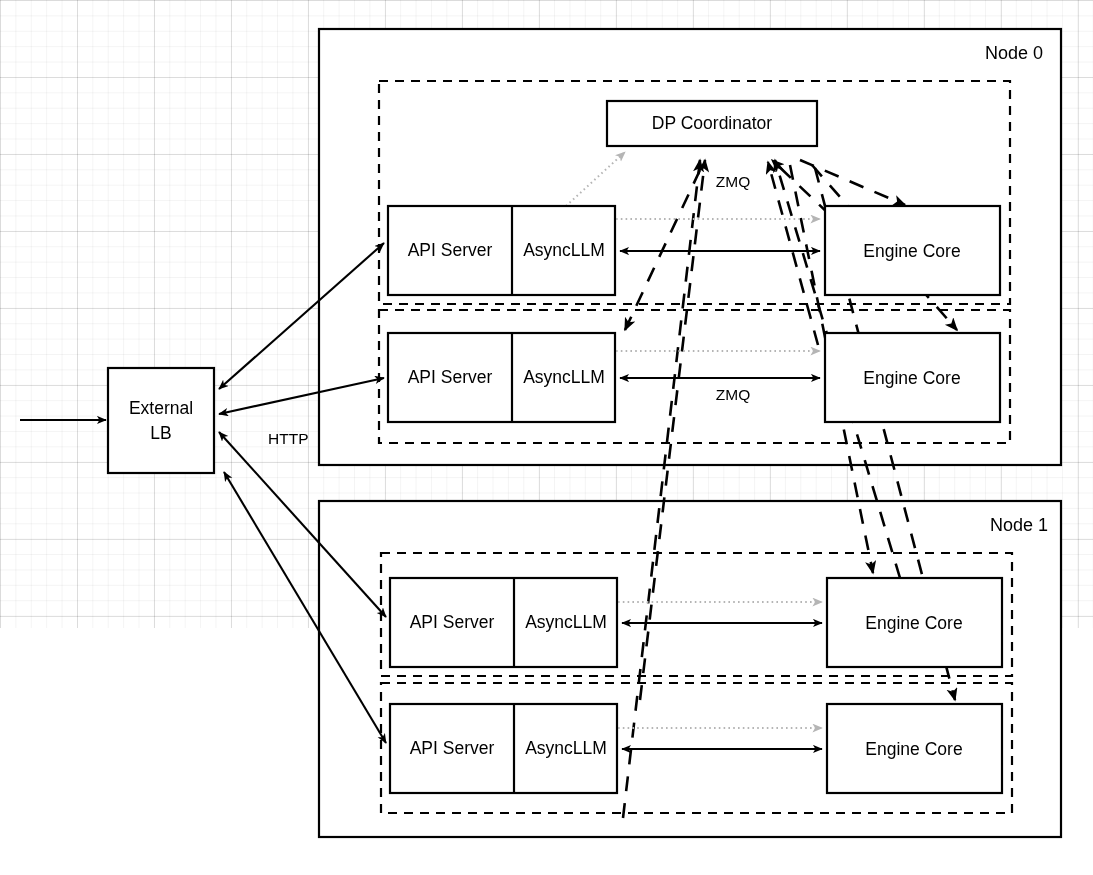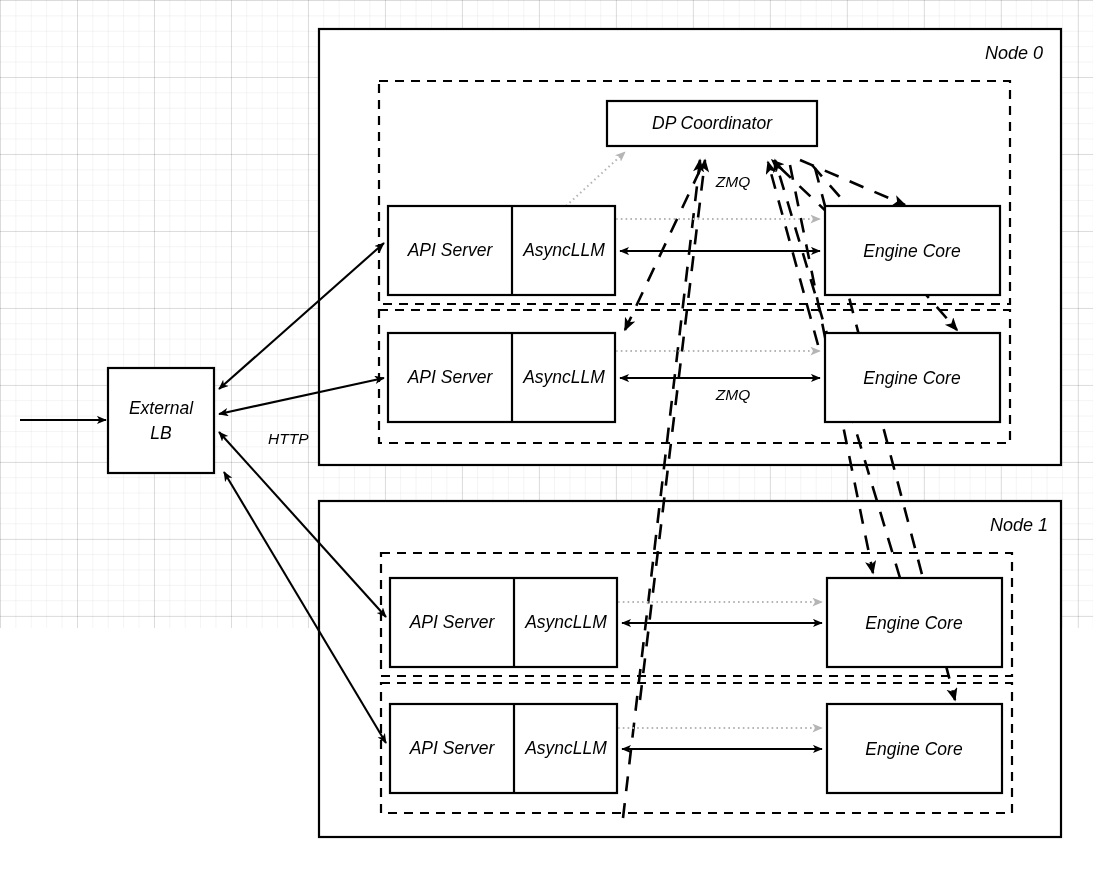--- a/index.html
+++ b/index.html
@@ -23,21 +23,20 @@
       linear-gradient(to right, rgba(0,0,0,0.045) 1px, transparent 1px),
       linear-gradient(to bottom, rgba(0,0,0,0.045) 1px, transparent 1px),
       linear-gradient(to right, rgba(0,0,0,0.10) 1px, transparent 1px),
       linear-gradient(to bottom, rgba(0,0,0,0.10) 1px, transparent 1px);
     background-size:
       15.4px 15.4px,
       15.4px 15.4px,
       77px 77px,
       77px 77px;
     background-position: 0 0, 0 0, 0 0, 0 0;
-    font-style: italic;
   }
   svg#diagram-svg {
     position: absolute;
     left: 0;
     top: 0;
     width: 1093px;
     height: 875px;
     display: block;
   }
   .node-frame {

